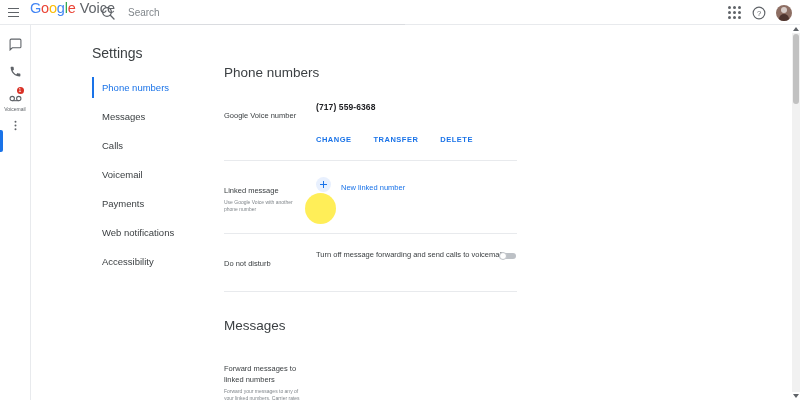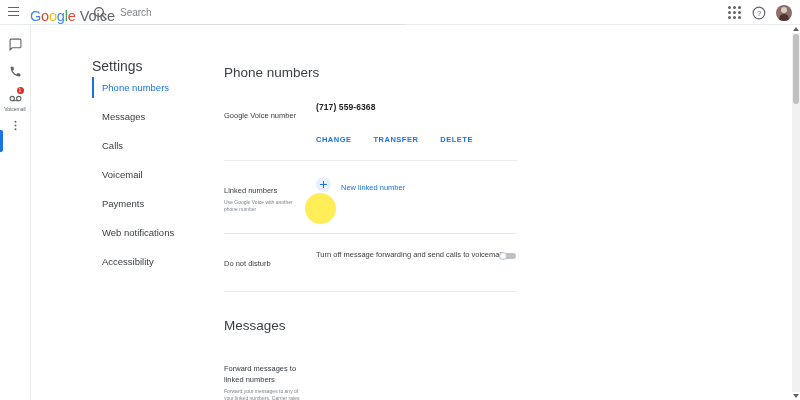--- a/index.html
+++ b/index.html
@@ -16,21 +16,21 @@
     width: 800px; height: 400px;
     background: #fff;
   }
 
   
   .topbar {
     position: absolute; top: 0; left: 0;
     width: 800px; height: 25px;
     background: #fff;
     border-bottom: 1px solid #e8eaed;
-    display: flex; align-items: flex-end;
+    display: flex; align-items: flex-start;
   }
   .hamburger {
     width: 26px; height: 25px;
     display: flex; flex-direction: column; justify-content: center; align-items: center;
     gap: 3px;
     cursor: pointer;
   }
   .hamburger span {
     display: block; width: 11px; height: 1px; background: #5f6368;
   }
@@ -48,21 +48,21 @@
   .brand-google .g3 { color: #fbbc05; }
   .brand-google .g4 { color: #4285f4; }
   .brand-google .g5 { color: #34a853; }
   .brand-google .g6 { color: #ea4335; }
   .brand-voice {
     font-size: 14.5px; color: #5f6368;
     margin-left: 4px;
   }
 
   .searchwrap {
-    position: absolute; left: 84px; top: 3px;
+    position: absolute; left: 92px; top: 3px;
     width: 305px; height: 19px;
     display: flex; align-items: center;
   }
   .search-icon {
     width: 16px; height: 16px;
     margin-left: 8px; margin-right: 10px;
     flex: 0 0 auto;
   }
   .search-input {
     border: none; outline: none;
@@ -134,21 +134,21 @@
 
   
   .content {
     position: absolute; left: 32px; top: 25px;
     width: 760px; height: 375px;
     overflow: hidden;
     background: #fff;
   }
 
   .settings-title {
-    position: absolute; left: 60px; top: 33px;
+    position: absolute; left: 60px; top: 20px;
     font-size: 14px; color: #3c4043; font-weight: 400;
   }
 
   .nav {
     position: absolute; left: 60px; top: 48px;
     width: 120px;
   }
   .nav-item {
     height: 29px; display: flex; align-items: center;
     padding-left: 10px;
@@ -409,21 +409,21 @@
       <div class="actions">
         <span class="action-link">CHANGE</span>
         <span class="action-link">TRANSFER</span>
         <span class="action-link">DELETE</span>
       </div>
 
       <div class="divider"></div>
 
       <div class="row">
         <div class="row-label">
-          <span>Linked numbers</span>
+          <span>Linked message</span>
           <div class="row-sub">Use Google Voice with another phone number</div>
         </div>
         <div class="row-body">
           <span class="add-circle"></span>
           <span class="link-text">New linked number</span>
         </div>
       </div>
 
       <div class="divider" style="margin-top:6px;"></div>
 

